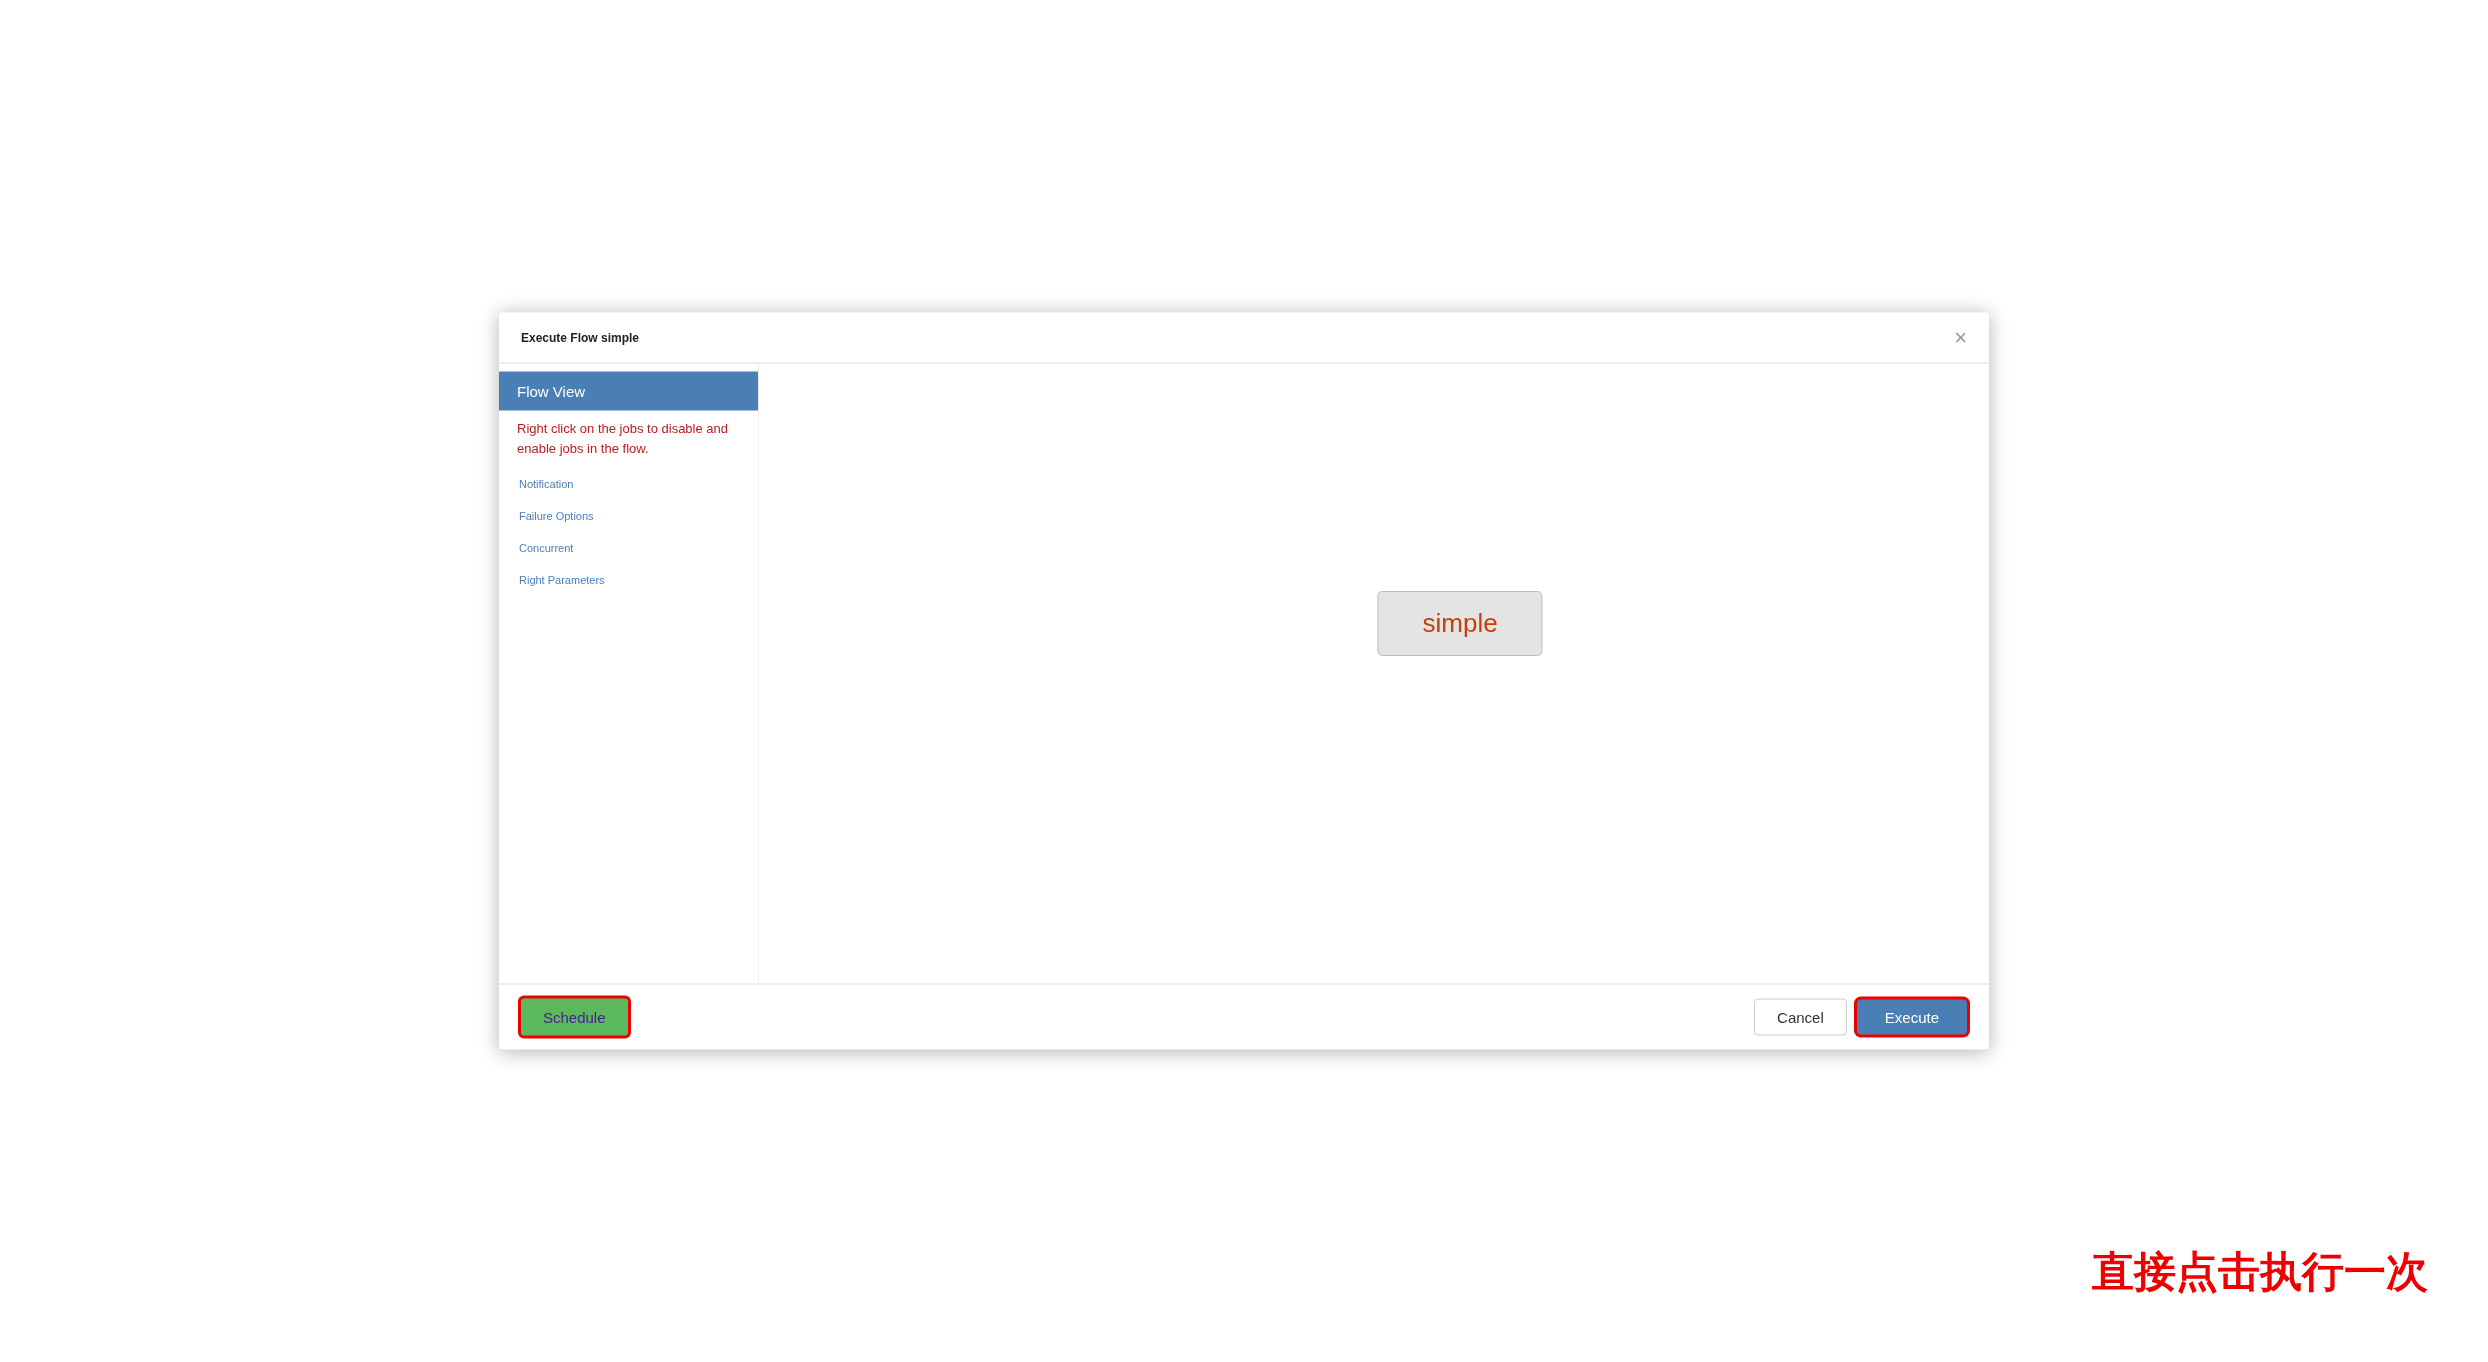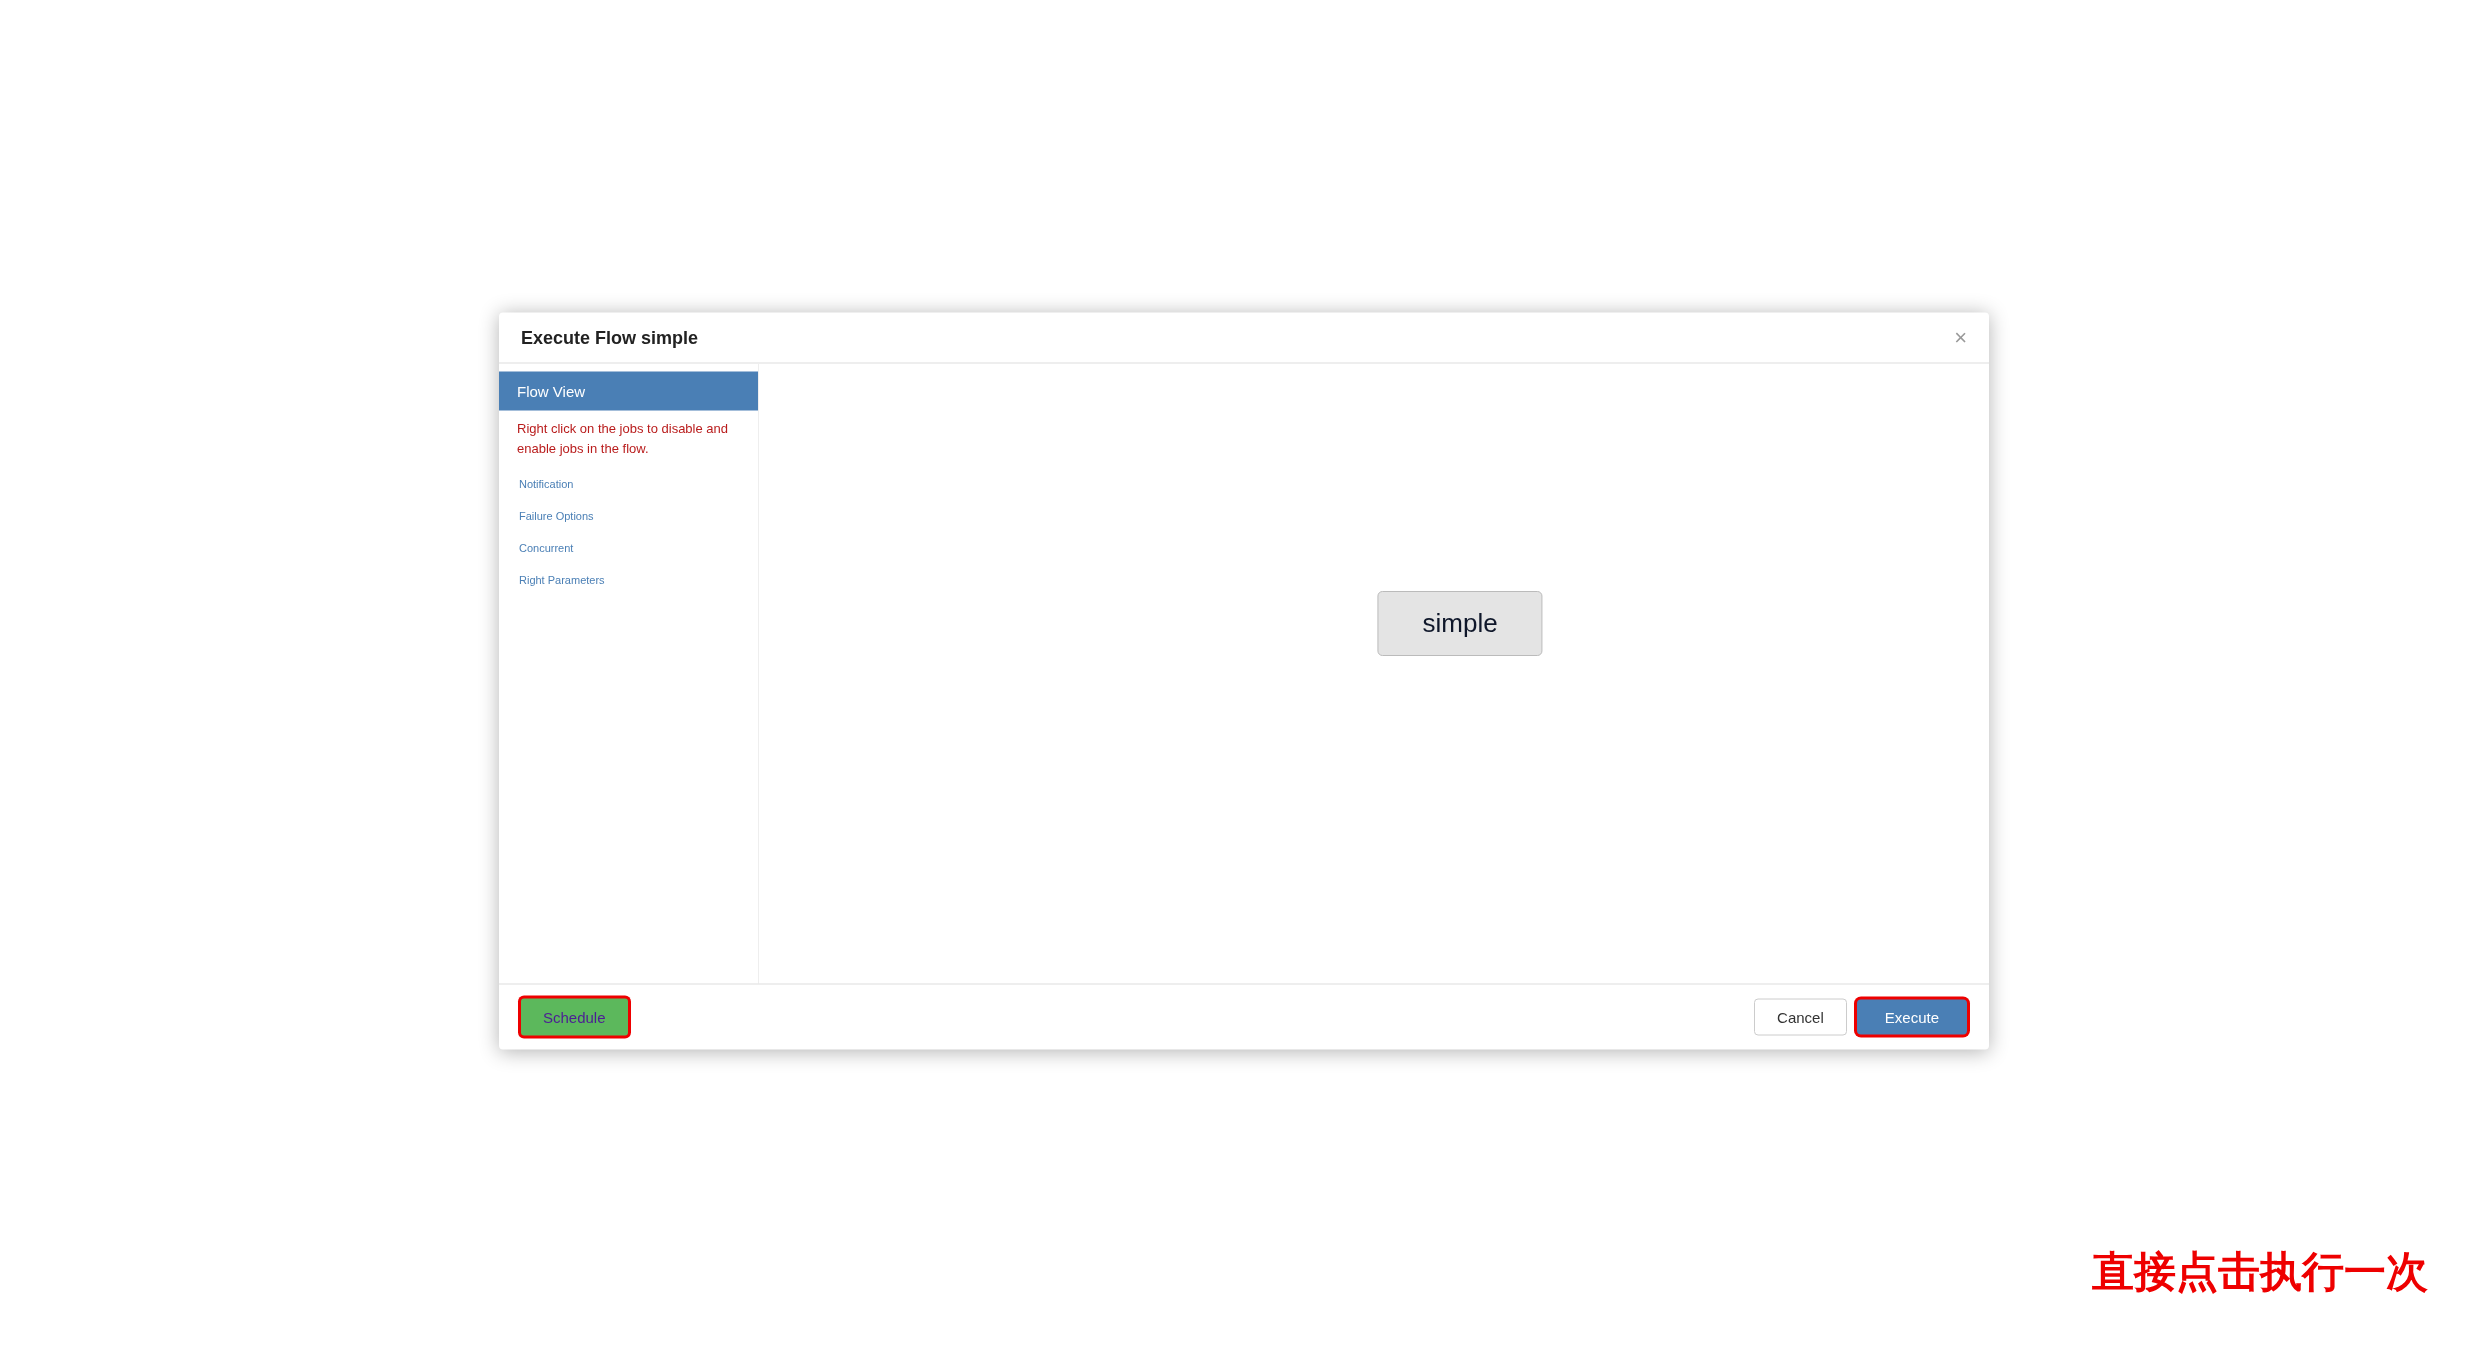--- a/index.html
+++ b/index.html
@@ -41,21 +41,21 @@
 
     .modal-header {
       display: flex;
       align-items: center;
       justify-content: space-between;
       padding: 14px 22px;
       border-bottom: 1px solid #ddd;
     }
 
     .modal-title {
-      font-size: 18px;
+      font-size: 12px;
       font-weight: 600;
       color: #222;
     }
 
     .modal-close {
       background: none;
       border: none;
       font-size: 22px;
       color: #999;
       cursor: pointer;
@@ -102,21 +102,21 @@
       min-height: 580px;
     }
 
     .flow-box {
       position: absolute;
       background: #e4e4e4;
       border: 1px solid #bbb;
       border-radius: 5px;
       padding: 16px 44px;
       font-size: 26px;
-      color: #0f172a;
+      color: #c2410c;
       top: 42%;
       left: 57%;
       transform: translate(-50%, -50%);
     }
 
     .modal-footer {
       border-top: 1px solid #ddd;
       padding: 14px 22px;
       display: flex;
       justify-content: space-between;

